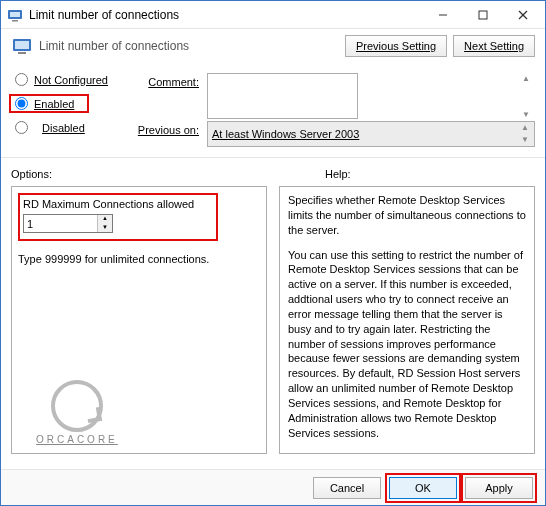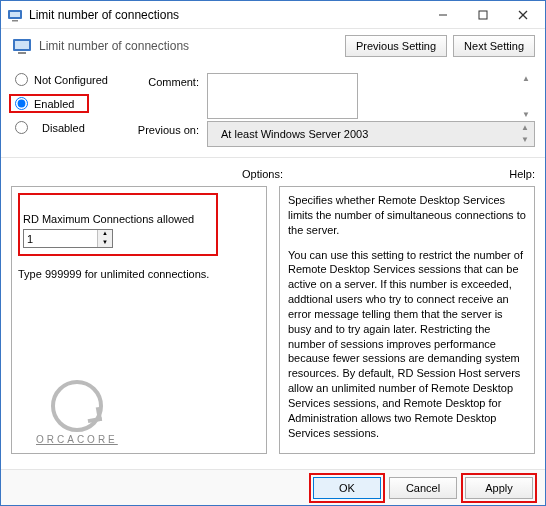--- a/index.html
+++ b/index.html
@@ -44,24 +44,26 @@
     display: inline-flex; align-items: center; justify-content: center;
   }
   .header-left .subtitle { font-size: 12px; color: #555; }
   .nav-btn {
     border: 1px solid #adadad;
     background: linear-gradient(#fefefe,#ececec);
     padding: 4px 10px;
     font-size: 11px;
     margin-left: 6px;
     cursor: pointer;
+    text-decoration: underline;
   }
   .radio-section {
     display: flex;
     padding: 14px 10px 4px 14px;
+    text-decoration: underline;
   }
   .radio-col { width: 112px; }
   .radio-col label { display: flex; align-items: center; margin-bottom: 8px; cursor: pointer; }
   .radio-col input { margin: 0 6px 0 0; }
   .highlight-red { border: 2px solid #e10d0d; padding: 1px 4px; margin-left: -6px; width: 80px; }
   .meta-col { flex: 1; display: flex; flex-direction: column; gap: 0; }
   .meta-row { display: flex; align-items: flex-start; }
   .meta-label { width: 80px; text-align: right; padding-right: 8px; padding-top: 3px; }
   .comment-box {
     flex: 1; height: 46px;
@@ -69,37 +71,36 @@
     background: #fff;
     resize: none;
     font-family: inherit; font-size: 11px;
     padding: 3px;
     position: relative;
   }
   .supported-box {
     flex: 1; height: 26px;
     border: 1px solid #adadad;
     background: #ececec;
-    padding: 3px 13px;
+    padding: 3px 4px;
     display: flex; align-items: center;
     position: relative;
   }
   .scroll-arrows {
     position: absolute; right: 1px; top: 1px; bottom: 1px;
     width: 16px;
     display: flex; flex-direction: column; justify-content: space-between;
     color: #888;
   }
   .scroll-arrows span { font-size: 8px; text-align: center; line-height: 10px; }
   .labels-row {
     display: flex;
     padding: 10px 10px 4px 10px;
     border-top: 1px solid #e5e5e5;
     margin-top: 6px;
-    text-align: right;
   }
   .labels-row .left { width: 272px; }
   .labels-row .right { flex: 1; margin-left: 42px; }
   .main-row {
     display: flex;
     padding: 2px 10px 0 10px;
     height: 270px;
   }
   .options-box {
     width: 256px;
@@ -107,21 +108,21 @@
     background: #fff;
     padding: 6px;
     position: relative;
     margin-right: 12px;
   }
   .opt-field-wrap {
     border: 2px solid #e10d0d;
     padding: 0 3px 6px 3px;
     width: 200px;
   }
-  .opt-field-wrap .lbl { display: block; padding: 18px 0 4px 0; }
+  .opt-field-wrap .lbl { display: block; padding: 3px 0 4px 0; }
   .spinner {
     display: flex; width: 90px; border: 1px solid #7a7a7a; height: 19px;
   }
   .spinner input {
     flex: 1; border: none; padding: 1px 3px; font-size: 11px; width: 60px;
   }
   .spinner .spins {
     width: 15px; display: flex; flex-direction: column; border-left: 1px solid #c0c0c0;
   }
   .spinner .spins div {
@@ -284,16 +285,16 @@
   </div>
   <div class="help-box">
     <p>Specifies whether Remote Desktop Services limits the number of simultaneous connections to the server.</p>
     <p>You can use this setting to restrict the number of Remote Desktop Services sessions that can be active on a server. If this number is exceeded, addtional users who try to connect receive an error message telling them that the server is busy and to try again later. Restricting the number of sessions improves performance because fewer sessions are demanding system resources. By default, RD Session Host servers allow an unlimited number of Remote Desktop Services sessions, and Remote Desktop for Administration allows two Remote Desktop Services sessions.</p>
     <p>To use this setting, enter the number of connections you want to specify as the maximum for the server. To specify an unlimited number of connections, type 999999.</p>
 
   </div>
 </div>
 
 <div class="bottom-bar">
+  <button class="dlg-btn">Cancel</button>
   <button class="dlg-btn primary redbox">OK</button>
-  <button class="dlg-btn">Cancel</button>
   <button class="dlg-btn redbox">Apply</button>
 </div>
 
 </body></html>

